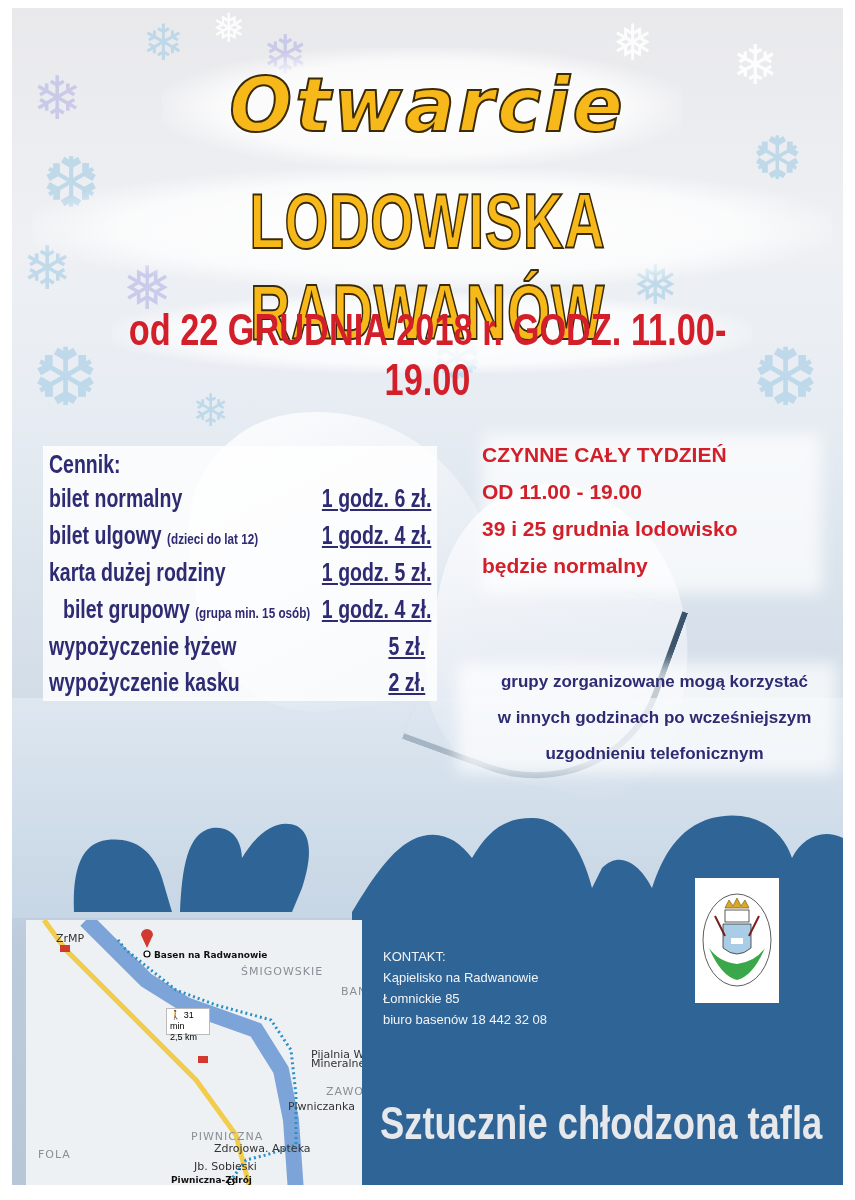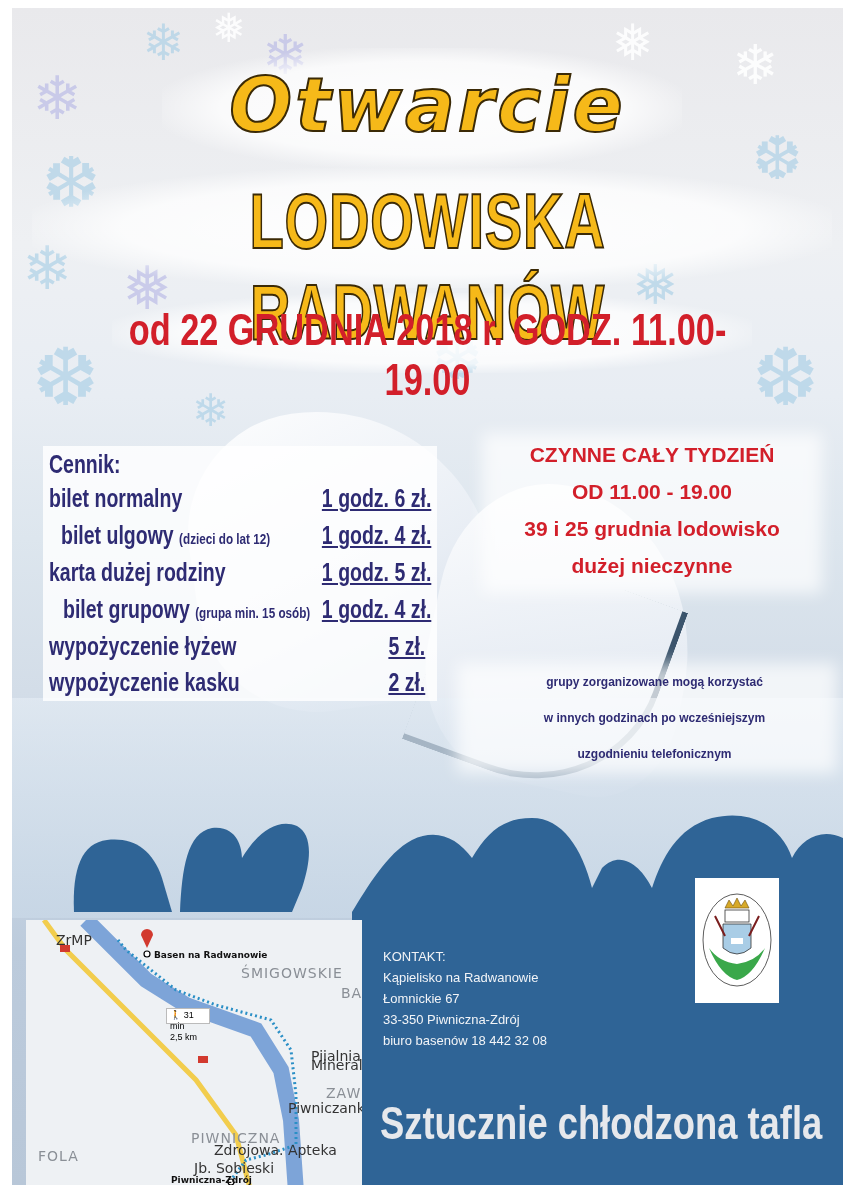--- a/index.html
+++ b/index.html
@@ -19,30 +19,30 @@
   
   .skate{position:absolute;background:linear-gradient(160deg,#ffffff,#e9eef5 60%,#cfd9e6);border-radius:40% 60% 30% 40%;opacity:.9;}
   .blade{position:absolute;border:6px solid #1d3a55;border-top:none;border-left:none;border-radius:0 0 60% 0;opacity:.85;}
   .ice{position:absolute;left:0;top:690px;width:831px;height:220px;background:linear-gradient(180deg,rgba(230,238,246,.6),rgba(200,215,230,.9));}
   
   .price{position:absolute;left:31px;top:438px;width:394px;height:255px;background:rgba(255,255,255,.82);}
   .price .row{position:absolute;left:6px;right:6px;height:32px;font-weight:bold;color:#2e2b73;font-size:25px;}
   .price .row .lbl{position:absolute;left:0;top:0;white-space:nowrap;transform:scaleX(.78);transform-origin:left;}
   .price .row .lbl small{font-size:15px;}
   .price .row .val{position:absolute;right:0;top:0;white-space:nowrap;text-decoration:underline;transform:scaleX(.78);transform-origin:right;}
-  .red-block{position:absolute;left:470px;top:428px;width:340px;text-align:center;font-weight:bold;color:#d21f2a;font-size:21px;line-height:37px;}
-  .blue-block{position:absolute;left:445px;top:656px;width:395px;text-align:center;font-weight:bold;color:#2e2b73;font-size:12px;line-height:36px;}
+  .red-block{position:absolute;left:470px;top:428px;width:340px;font-weight:bold;color:#d21f2a;font-size:21px;line-height:37px;}
+  .blue-block{position:absolute;left:445px;top:656px;width:395px;text-align:center;font-weight:bold;color:#2e2b73;font-size:17px;line-height:36px;}
   .bg-white-glow{position:absolute;background:rgba(255,255,255,.7);filter:blur(8px);}
   
   .map{position:absolute;left:14px;top:912px;width:336px;height:272px;background:#eef1f4;overflow:hidden;}
   .map svg{position:absolute;left:0;top:0;}
-  .map .lab{position:absolute;font-size:14px;color:#333;white-space:nowrap;font-family:"DejaVu Sans",sans-serif;}
+  .map .lab{position:absolute;font-size:11px;color:#333;white-space:nowrap;font-family:"DejaVu Sans",sans-serif;}
   .map .lab.b{font-weight:bold;font-size:9px;color:#111;}
   .map .lab.g{color:#8a8f96;letter-spacing:1px;}
-  .map .walk{position:absolute;left:140px;top:88px;width:44px;height:16px;background:#fff;border:1px solid #bbb;font-size:9px;line-height:11px;padding:1px 3px;box-sizing:border-box;}
+  .map .walk{position:absolute;left:140px;top:88px;width:44px;height:27px;background:#fff;border:1px solid #bbb;font-size:9px;line-height:11px;padding:1px 3px;box-sizing:border-box;}
   .contact{position:absolute;left:371px;top:938px;color:#f2f4f7;font-size:13px;line-height:21px;}
   .logo{position:absolute;left:683px;top:870px;width:84px;height:125px;background:#fff;}
   .slogan{position:absolute;left:368px;top:1088px;color:#e6e8ec;font-weight:bold;font-size:46px;white-space:nowrap;transform:scaleX(.79);transform-origin:left;}
 </style>
 </head>
 <body>
 
 <div class="poster">
 
   <span class="snow v" style="left:20px;top:60px;font-size:60px;">❄</span>
@@ -75,21 +75,21 @@
   <div class="date">od 22 GRUDNIA 2018 r. GODZ. 11.00-19.00</div>
 
   <div class="price">
     <div class="row" style="top:4px;">
       <span class="lbl">Cennik:</span>
     </div>
     <div class="row" style="top:38px;">
       <span class="lbl">bilet normalny</span>
       <span class="val">1 godz. 6 zł.</span>
     </div>
-    <div class="row" style="top:75px;margin-left:12px;">
+    <div class="row" style="top:75px;">
       <span class="lbl"><span>bilet ulgowy</span> <small>(dzieci do lat 12)</small></span>
       <span class="val">1 godz. 4 zł.</span>
     </div>
     <div class="row" style="top:112px;">
       <span class="lbl">karta dużej rodziny</span>
       <span class="val">1 godz. 5 zł.</span>
     </div>
     <div class="row" style="top:149px;margin-left:14px;">
       <span class="lbl"><span>bilet grupowy</span> <small>(grupa min. 15 osób)</small></span>
       <span class="val">1 godz. 4 zł.</span>
@@ -102,21 +102,21 @@
       <span class="lbl">wypożyczenie kasku</span>
       <span class="val" style="right:6px;">2 zł.</span>
     </div>
   </div>
 
   <div class="bg-white-glow" style="left:470px;top:425px;width:340px;height:160px;"></div>
   <div class="red-block">
     <div>CZYNNE CAŁY TYDZIEŃ</div>
     <div>OD 11.00 - 19.00</div>
     <div>39 i 25 grudnia lodowisko</div>
-    <div>dużej nieczynne</div>
+    <div>będzie normalny</div>
   </div>
 
   <div class="bg-white-glow" style="left:445px;top:655px;width:380px;height:110px;"></div>
   <div class="blue-block">
     <div>grupy zorganizowane mogą korzystać</div>
     <div>w innych godzinach po wcześniejszym</div>
     <div>uzgodnieniu telefonicznym</div>
   </div>
 
   <svg style="position:absolute;left:0;top:0;" width="831" height="1177" viewBox="0 0 831 1177">
@@ -152,22 +152,21 @@
     <div class="walk">
       <span>🚶</span>
       <span>31 min</span><br>
       <span>2,5 km</span>
     </div>
   </div>
 
   <div class="contact">
     <div>KONTAKT:</div>
     <div>Kąpielisko na Radwanowie</div>
-    <div>Łomnickie 67</div>
-    <div>33-350 Piwniczna-Zdrój</div>
+    <div>Łomnickie 85</div>
     <div>biuro basenów 18 442 32 08</div>
   </div>
 
   <div class="logo">
     <svg width="84" height="125" viewBox="0 0 84 125">
       <ellipse cx="42" cy="62" rx="34" ry="46" fill="#fff" stroke="#333" stroke-width="0.8"></ellipse>
       <path d="M30,30 L34,22 L38,28 L42,20 L46,28 L50,22 L54,30 Z" fill="#d7a928" stroke="#6b4d0c" stroke-width="0.6"></path>
       <rect x="30" y="32" width="24" height="12" fill="#fff" stroke="#333" stroke-width="0.8"></rect>
       <path d="M28,46 L56,46 L56,70 Q42,82 28,70 Z" fill="#a9cde6" stroke="#333" stroke-width="0.8"></path>
       <rect x="36" y="60" width="12" height="6" fill="#fff"></rect>

